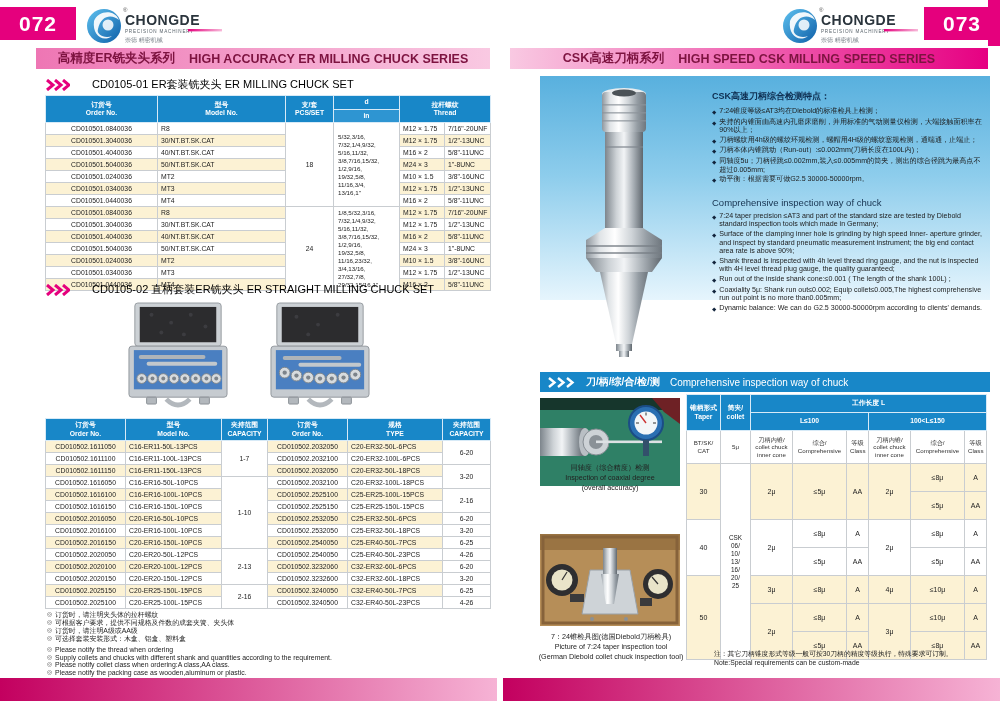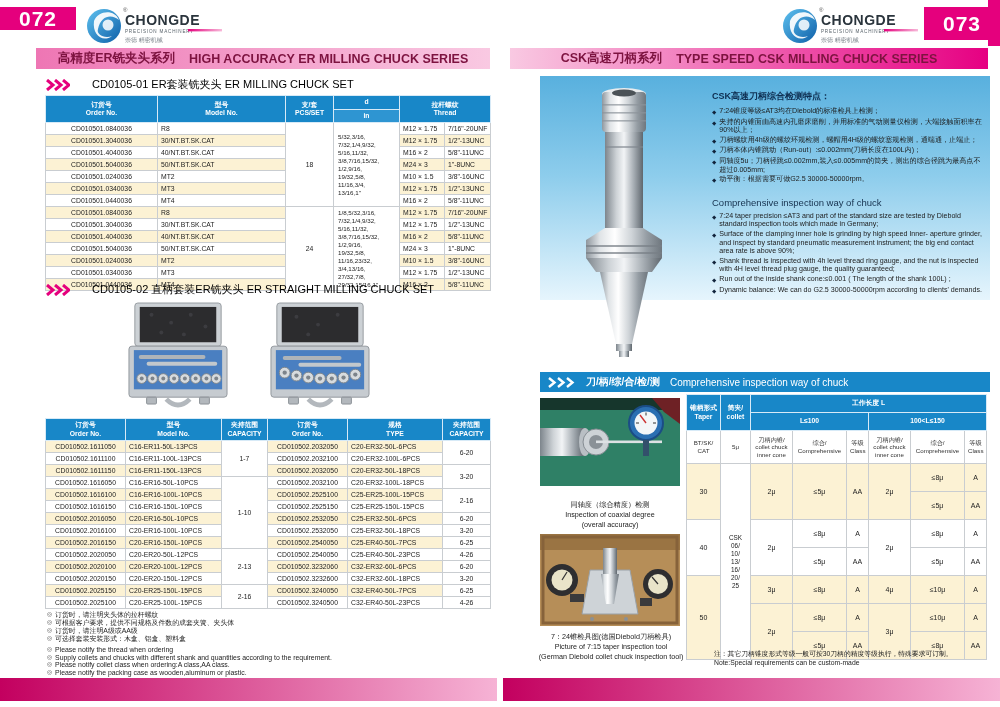--- a/index.html
+++ b/index.html
@@ -98,21 +98,21 @@
     </linearGradient>
     <linearGradient id="pinkline" x1="0" y1="0" x2="1" y2="0">
       <stop offset="0" stop-color="#e5007d"></stop>
         <stop offset="1" stop-color="#f7b9d9"></stop>
     </linearGradient>
   </defs>
 </svg>
 
 <div class="canvas">
 
-  <div class="pagenum" style="left:0;top:7px;width:76px;height:23px;">072</div>
+  <div class="pagenum" style="left:0;top:7px;width:76px;height:33px;">072</div>
 
   <svg class="abs" style="left:84px;top:3px;" width="150" height="45" viewBox="0 0 150 45">
     <circle cx="20" cy="23" r="17" fill="url(#globe)"></circle>
     <path d="M10 18 C14 7, 31 6, 35 17 C28 11, 17 12, 14 26 C12 31, 20 36, 28 33 C19 40, 8 32, 10 18 Z" fill="#ffffff" opacity="0.92"></path>
     <circle cx="24" cy="22" r="5.5" fill="#ffffff" opacity="0.85"></circle>
     <text x="39" y="9" font-size="6" fill="#555">®</text>
     <text x="41" y="22" font-size="14" font-weight="bold" letter-spacing="0.5" fill="#2a343c">CHONGDE</text>
     <text x="41" y="30" font-size="4.6" letter-spacing="0.8" fill="#5a646c">PRECISION MACHINERY</text>
     <rect x="104" y="26" width="34" height="2.4" fill="url(#pinkline)"></rect>
     <text x="41" y="39" font-size="6" fill="#7b838a">崇德 精密机械</text>
@@ -523,21 +523,21 @@
     <circle cx="24" cy="22" r="5.5" fill="#ffffff" opacity="0.85"></circle>
     <text x="39" y="9" font-size="6" fill="#555">®</text>
     <text x="41" y="22" font-size="14" font-weight="bold" letter-spacing="0.5" fill="#2a343c">CHONGDE</text>
     <text x="41" y="30" font-size="4.6" letter-spacing="0.8" fill="#5a646c">PRECISION MACHINERY</text>
     <rect x="104" y="26" width="34" height="2.4" fill="url(#pinkline)"></rect>
     <text x="41" y="39" font-size="6" fill="#7b838a">崇德 精密机械</text>
   </svg>
 
   <div class="titlebar tb-right" style="left:510px;top:48px;width:478px;">
     <span>CSK高速刀柄系列</span>
-    <span>TYPE SPEED  CSK   MILLING CHUCK SERIES</span>
+    <span>HIGH SPEED  CSK   MILLING SPEED SERIES</span>
   </div>
 
   <div class="bluepanel" style="left:540px;top:76px;width:450px;height:224px;">
     <svg class="abs" style="left:8px;top:6px;" width="152" height="278" viewBox="0 0 152 278">
       <ellipse cx="76" cy="12" rx="22" ry="6" fill="#e9ecee"></ellipse>
       <rect x="54" y="10" width="44" height="40" rx="4" fill="url(#metal)"></rect>
       <ellipse cx="76" cy="11" rx="12" ry="3.6" fill="#4b5257"></ellipse>
       <rect x="54" y="22" width="44" height="1.6" fill="#8c939a" opacity="0.7"></rect>
       <rect x="54" y="30" width="44" height="1.6" fill="#8c939a" opacity="0.7"></rect>
       <rect x="54" y="38" width="44" height="1.6" fill="#8c939a" opacity="0.7"></rect>
@@ -594,20 +594,24 @@
           <div class="note-line">
             <span class="marker">◆</span>
             <span>Shank thread is inspected with 4h level thread ring gauge, and the nut is inspected with 4H level thread plug gauge, the quality guaranteed;</span>
           </div>
           <div class="note-line">
             <span class="marker">◆</span>
             <span>Run out of the inside shank cone:≤0.001 ( The length of the shank 100L) ;</span>
           </div>
           <div class="note-line">
             <span class="marker">◆</span>
+            <span>Coaxiality 5μ: Shank run out≤0.002; Equip collet≤0.005,The highest comprehensive run out point is no more than0.005mm;</span>
+          </div>
+          <div class="note-line">
+            <span class="marker">◆</span>
             <span>Dynamic balance: We can do G2.5 30000-50000rpm according to clients' demands.</span>
           </div>
         </div>
     </div>
   </div>
 
   <div class="inspbar" style="left:540px;top:372px;width:450px;height:20px;">
     <svg width="28" height="11" viewBox="0 0 28 11">
       <path d="M1 1 L6.5 5.5 L1 10" stroke="#ffffff" stroke-width="2.4" fill="none"></path>
       <path d="M10 1 L15.5 5.5 L10 10" stroke="#ffffff" stroke-width="2.4" fill="none"></path>
@@ -627,21 +631,21 @@
     <circle cx="56" cy="44" r="7" fill="#8a9197"></circle>
     <rect x="56" y="42.5" width="66" height="2.6" fill="#dde1e4"></rect>
     <circle cx="106" cy="25" r="17" fill="#2a6fb2" stroke="#1b4d86" stroke-width="2"></circle>
     <circle cx="106" cy="25" r="11.5" fill="#f3f6f8"></circle>
     <line x1="106" y1="25" x2="100" y2="17" stroke="#c33" stroke-width="1.4"></line>
     <line x1="106" y1="14.5" x2="106" y2="17.5" stroke="#333" stroke-width="1"></line>
     <line x1="96" y1="25" x2="99" y2="25" stroke="#333" stroke-width="1"></line>
     <line x1="113" y1="25" x2="116" y2="25" stroke="#333" stroke-width="1"></line>
     <rect x="103" y="42" width="6" height="16" fill="#33506b"></rect>
   </svg>
-  <div class="caption" style="left:534px;top:500px;width:152px;">
+  <div class="caption" style="left:534px;top:463px;width:152px;">
       <div class="note-line"><span>同轴度（综合精度）检测</span></div>
       <div class="note-line"><span>Inspection of coaxial degree</span></div>
       <div class="note-line"><span>(overall accuracy)</span></div>
     </div>
 
   <svg class="photo" style="left:540px;top:534px;" width="140" height="92" viewBox="0 0 140 92">
     <rect width="140" height="92" fill="#b68e58"></rect>
     <rect x="0" y="0" width="140" height="16" fill="#9a7443"></rect>
     <rect x="3" y="3" width="134" height="86" fill="none" stroke="#86623a" stroke-width="3"></rect>
     <polygon points="50,36 90,36 98,80 42,80" fill="#ced3d7" stroke="#9aa1a7"></polygon>
@@ -653,21 +657,21 @@
     <circle cx="118" cy="50" r="15" fill="#2e2e30"></circle>
     <circle cx="118" cy="50" r="10" fill="#e9e4c9"></circle>
     <line x1="118" y1="50" x2="112" y2="43" stroke="#333" stroke-width="1.2"></line>
     <rect x="30" y="60" width="14" height="8" fill="#3a3a3c"></rect>
     <rect x="100" y="64" width="12" height="8" fill="#3a3a3c"></rect>
     <circle cx="52" cy="85" r="2" fill="#8a8f94"></circle>
       <circle cx="86" cy="85" r="2" fill="#8a8f94"></circle>
   </svg>
   <div class="caption" style="left:532px;top:632px;width:158px;">
       <div class="note-line"><span>7：24锥检具图(德国Diebold刀柄检具)</span></div>
-      <div class="note-line"><span>Picture of 7:15 taper inspection tool</span></div>
+      <div class="note-line"><span>Picture of 7:24 taper inspection tool</span></div>
       <div class="note-line"><span>(German Diebold collet chuck inspection tool)</span></div>
     </div>
 
   <table id="t3" class="ctable" style="left:686px;top:394px;width:300px;">
     <colgroup>
       <col style="width:34px">
         <col style="width:30px">
         <col style="width:42px">
         <col style="width:54px">
       <col style="width:22px">

